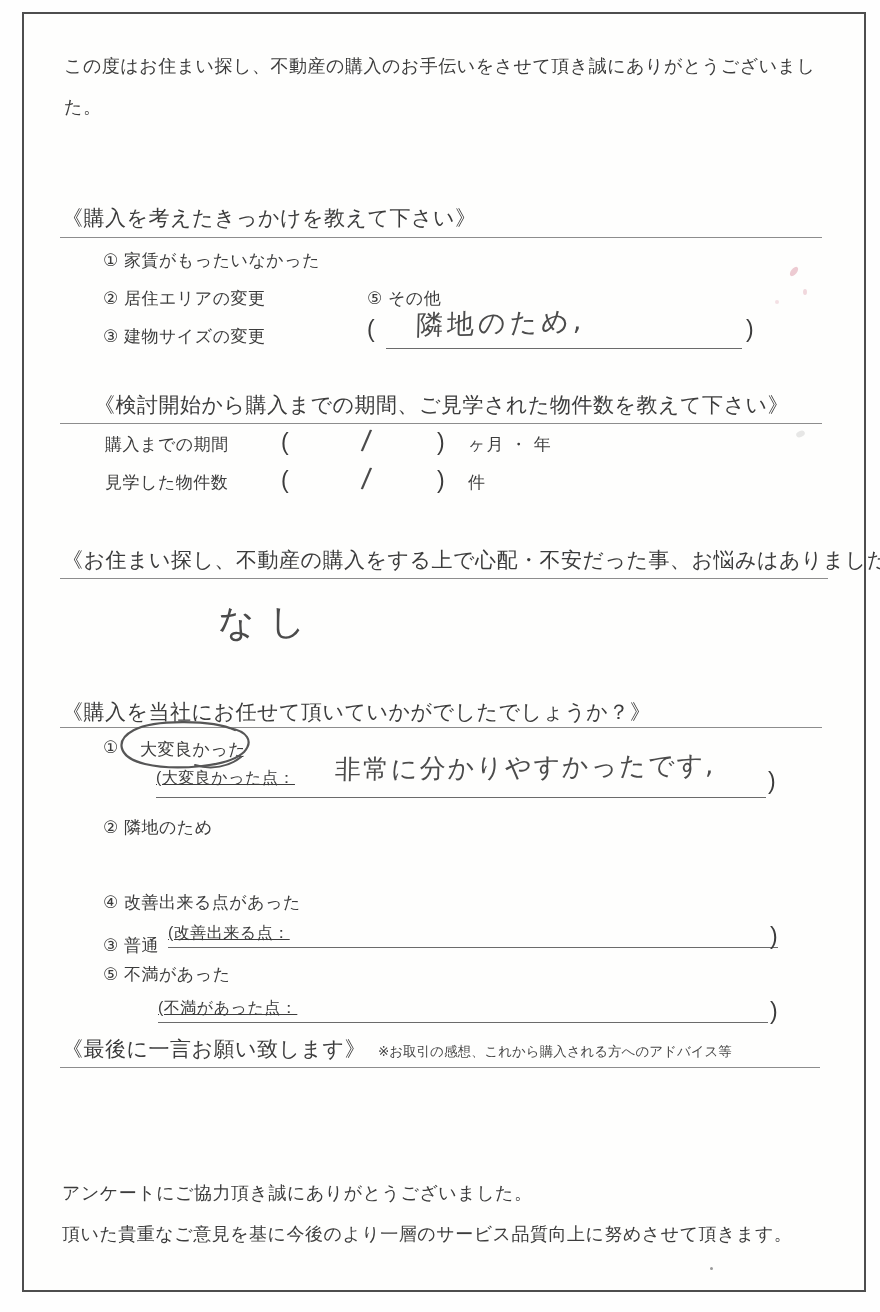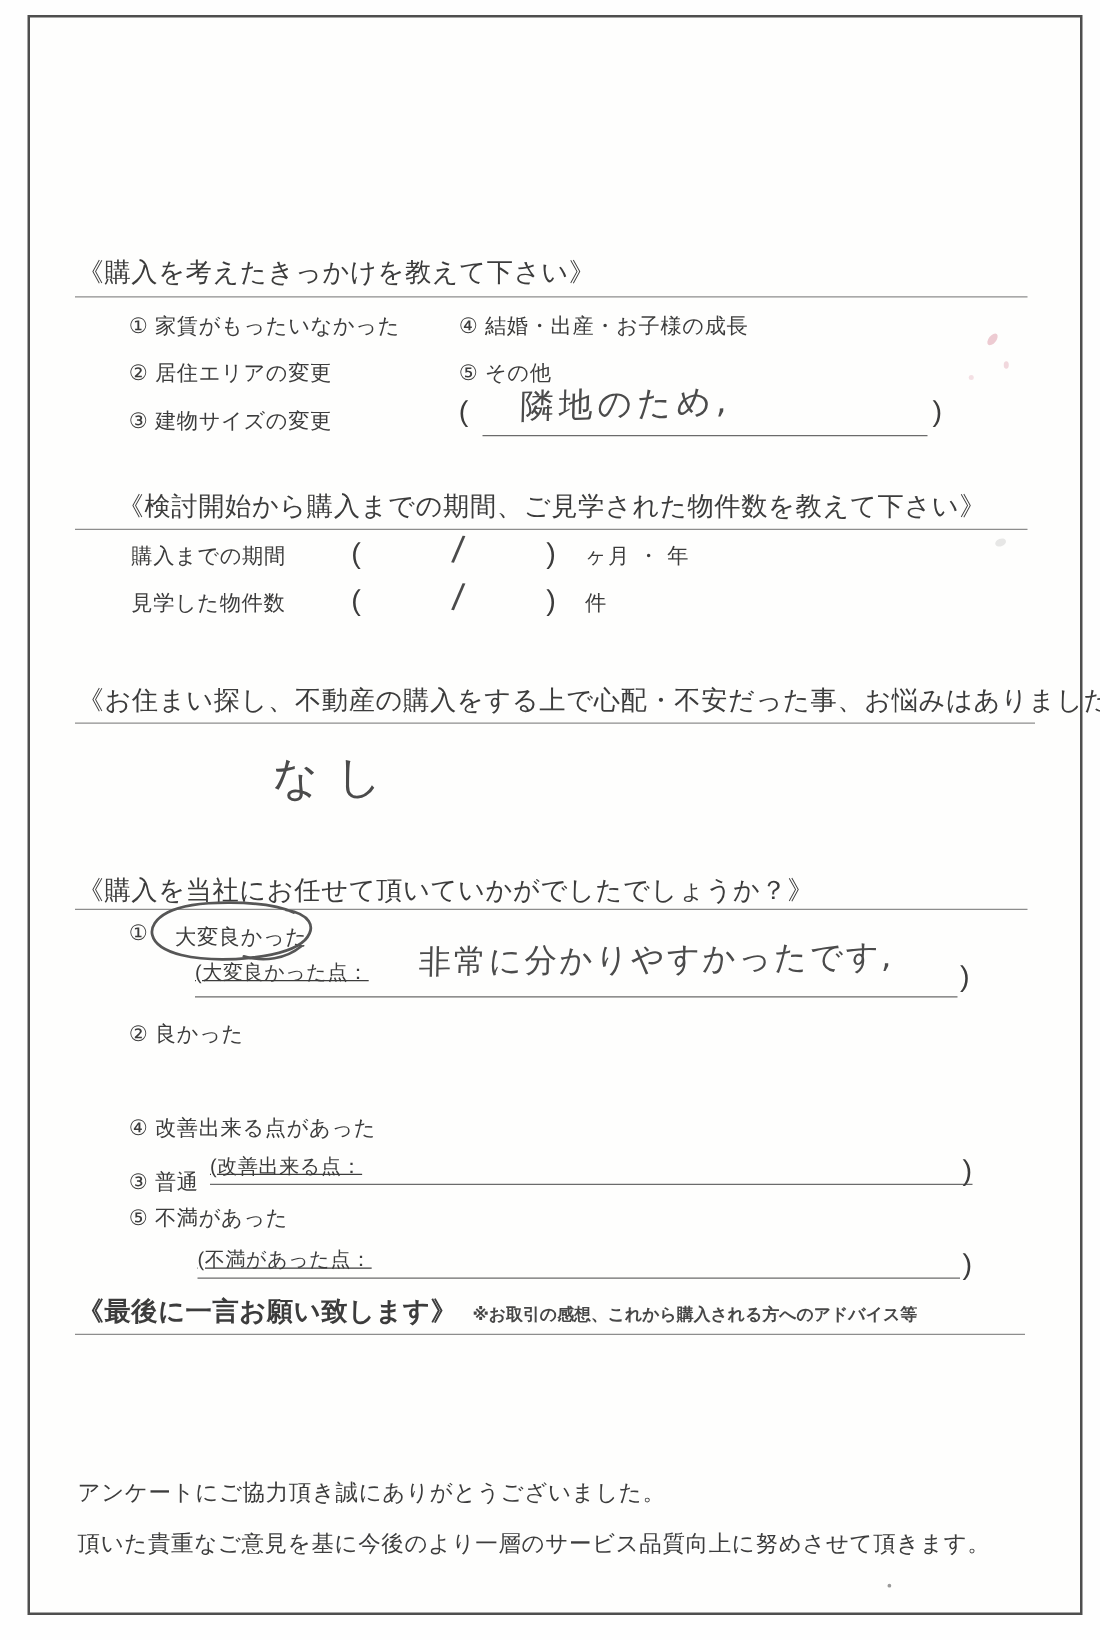--- a/index.html
+++ b/index.html
@@ -41,31 +41,31 @@
   svg { display: block; }
 </style>
 </head>
 <body>
 
 <div class="page">
 
   <div class="frame"></div>
 
   <div class="abs intro printed" style="left:64px; top:46px; width:775px;">
+    <div>この度はお住まい探し、不動産の購入のお手伝いをさせて頂き誠にありがとうございました。</div>
   </div>
 
   <div class="abs title-row" style="left:62px; top:204px;">
     <span class="sec-title">《購入を考えたきっかけを教えて下さい》</span>
   </div>
   <div class="abs rule" style="left:60px; top:237px; width:762px;"></div>
 
   <div class="abs opt" style="left:103px; top:249px;">① 家賃がもったいなかった</div>
   <div class="abs opt" style="left:103px; top:287px;">② 居住エリアの変更</div>
   <div class="abs opt" style="left:103px; top:325px;">③ 建物サイズの変更</div>
-  <div class="abs opt" style="left:367px; top:249px;">④ 結婚・出産・お子様の成長</div>
   <div class="abs opt" style="left:367px; top:287px;">⑤ その他</div>
 
   <div class="abs paren" style="left:367px; top:316px;">(</div>
   <div class="abs fieldline" style="left:386px; top:318px; width:356px; height:30px;"></div>
   <div class="abs hw hw-other" style="left:416px; top:305px;">隣地のため,</div>
   <div class="abs paren" style="left:746px; top:316px;">)</div>
 
   <div class="abs sec-title" style="left:62px; top:391px;margin-left:32px;">《検討開始から購入までの期間、ご見学された物件数を教えて下さい》</div>
   <div class="abs rule" style="left:60px; top:423px; width:762px;"></div>
 
@@ -97,43 +97,43 @@
       <path d="M 82 46 C 98 51 116 48 128 38" fill="none" stroke="#565656" stroke-width="2" stroke-linecap="round"></path>
     </svg>
   </div>
 
   <div class="abs detail-line" style="left:156px; top:768px; width:610px; height:29px;">
     <span class="detail-label">(大変良かった点：</span>
   </div>
   <div class="abs hw hw-comment" style="left:335px; top:750px;">非常に分かりやすかったです,</div>
   <div class="abs paren" style="left:768px; top:768px;">)</div>
 
-  <div class="abs opt" style="left:103px; top:816px;">② 良かった</div>
+  <div class="abs opt" style="left:103px; top:816px;">② 隣地のため</div>
   <div class="abs opt" style="left:103px; top:902px;margin-top:32px;">③ 普通</div>
   <div class="abs opt" style="left:103px; top:891px;">④ 改善出来る点があった</div>
 
   <div class="abs detail-line" style="left:168px; top:923px; width:610px; height:24px;">
     <span class="detail-label">(改善出来る点：</span>
   </div>
   <div class="abs paren" style="left:770px; top:923px;">)</div>
 
   <div class="abs opt" style="left:103px; top:963px;">⑤ 不満があった</div>
 
   <div class="abs detail-line" style="left:158px; top:998px; width:610px; height:24px;">
     <span class="detail-label">(不満があった点：</span>
   </div>
   <div class="abs paren" style="left:770px; top:998px;">)</div>
 
-  <div class="abs title-row" style="left:62px; top:1035px;font-weight:bold;">
+  <div class="abs title-row" style="left:62px; top:1035px;">
     <span class="sec-title">《最後に一言お願い致します》</span>
     <span class="sec-note">※お取引の感想、これから購入される方へのアドバイス等</span>
   </div>
   <div class="abs rule" style="left:60px; top:1067px; width:760px;"></div>
 
-  <div class="abs intro printed" style="left:62px; top:1174px; width:790px;">
+  <div class="abs intro printed" style="left:62px; top:1174px; width:790px;font-family:Liberation Mono, monospace;">
     <div>アンケートにご協力頂き誠にありがとうございました。</div>
     <div>頂いた貴重なご意見を基に今後のより一層のサービス品質向上に努めさせて頂きます。</div>
   </div>
 
   <div class="stain" style="left:791px; top:266px; width:6px; height:11px; background:rgba(210,120,140,0.38); transform:rotate(38deg);"></div>
   <div class="stain" style="left:803px; top:289px; width:4px; height:6px; background:rgba(210,120,140,0.28);"></div>
   <div class="stain" style="left:775px; top:300px; width:4px; height:4px; background:rgba(210,120,140,0.22);"></div>
   <div class="stain" style="left:796px; top:431px; width:9px; height:6px; background:rgba(110,110,110,0.16); transform:rotate(-22deg);"></div>
   <div class="stain" style="left:710px; top:1267px; width:3px; height:3px; background:#9a9a9a;"></div>
 

